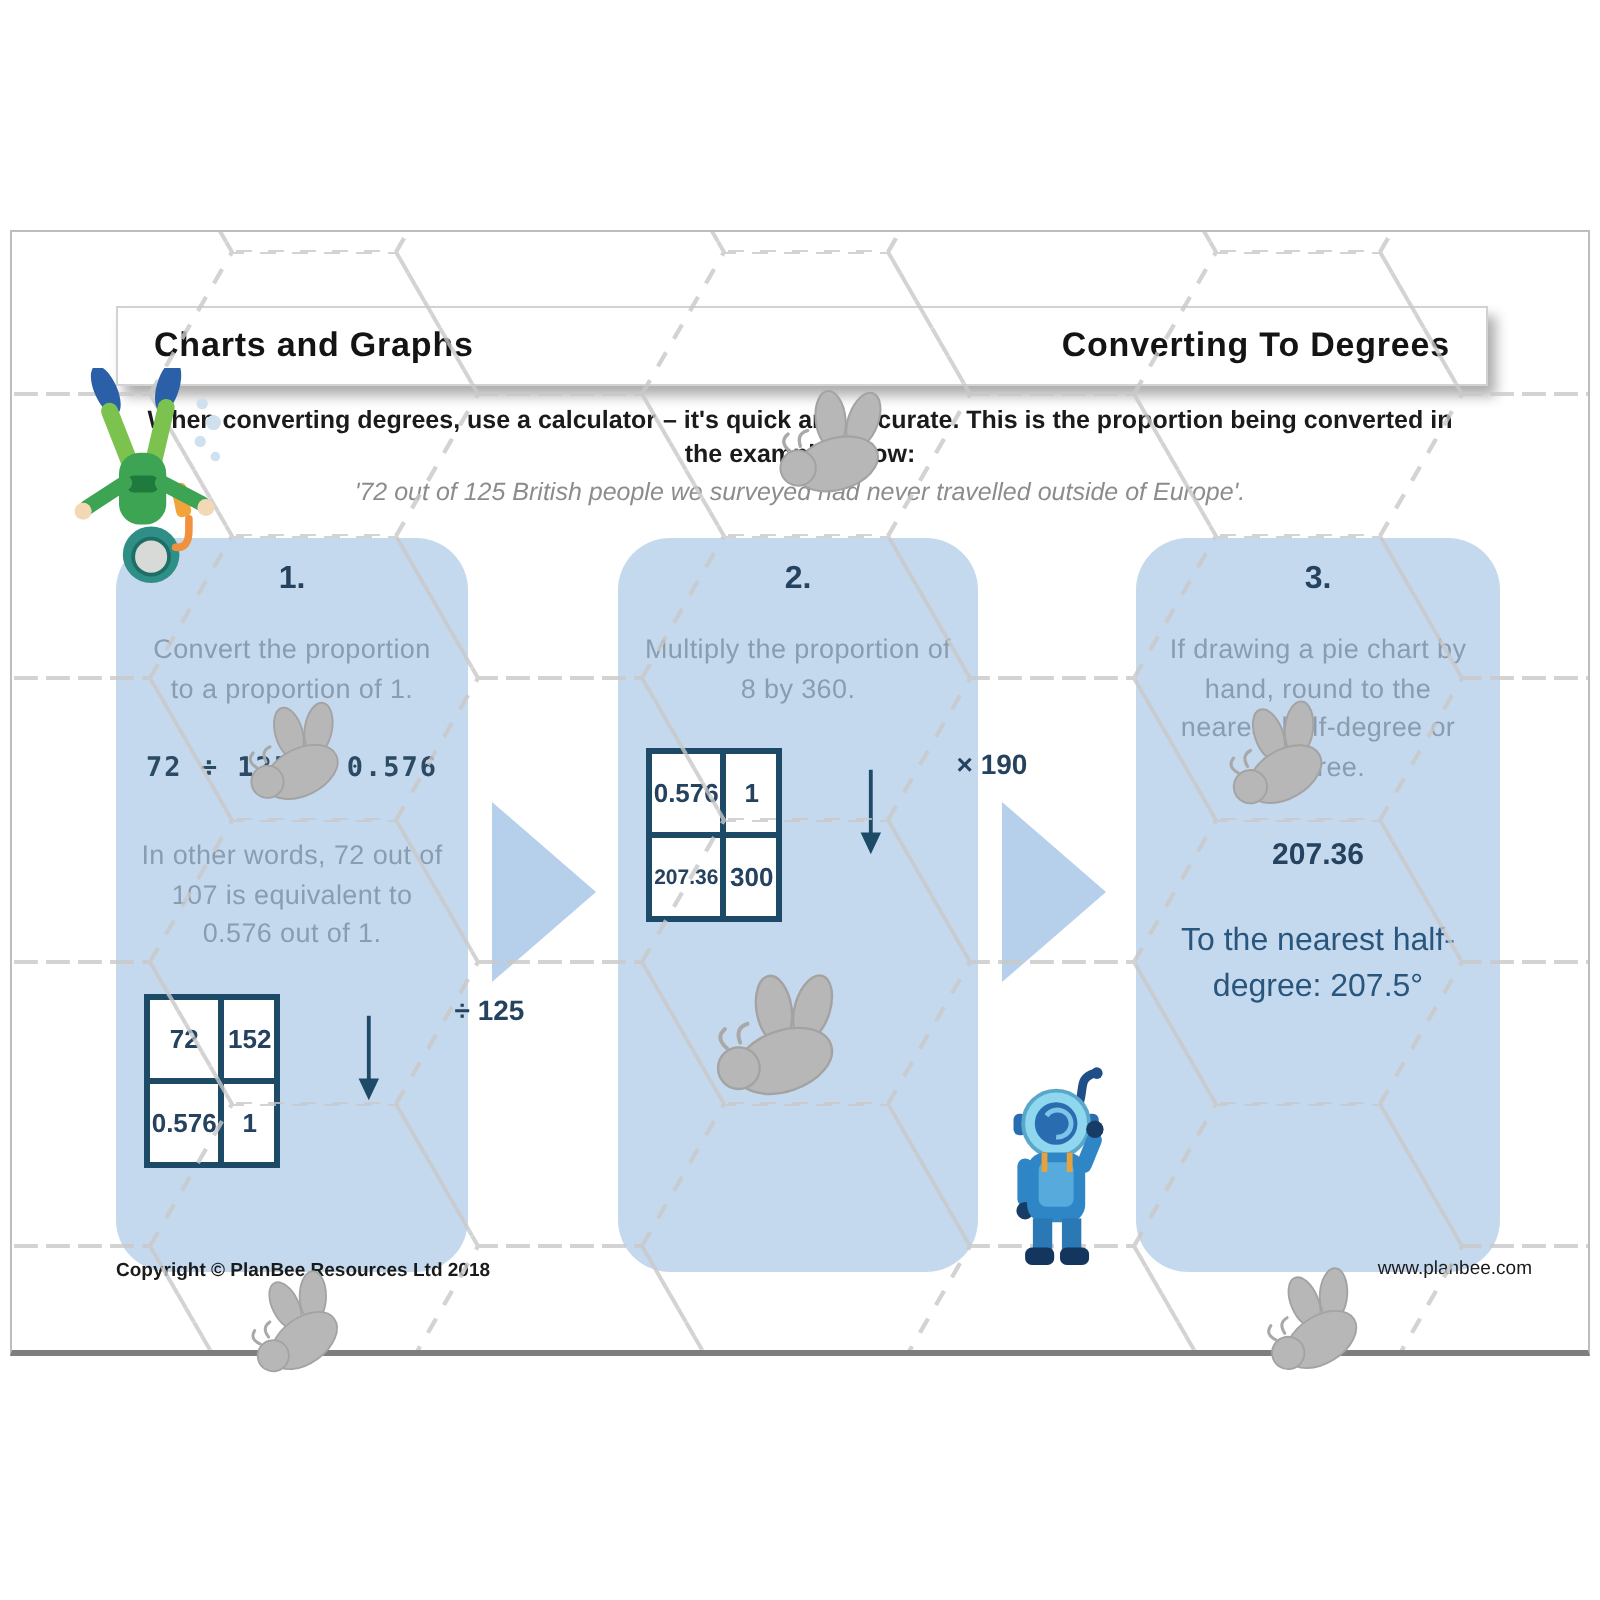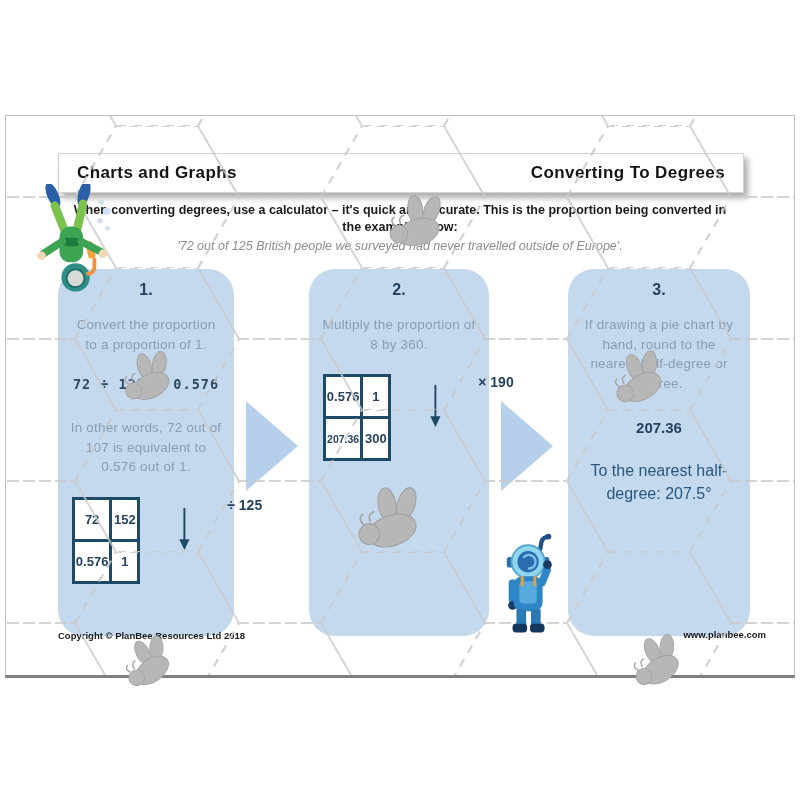--- a/index.html
+++ b/index.html
@@ -84,21 +84,21 @@
   .tri {
     position:absolute; top:285px; width:0; height:0;
     border-top:45px solid transparent; border-bottom:45px solid transparent;
     border-left:52px solid var(--arrow-blue);
   }
   .tri1 { left:240px; }
   .tri2 { left:495px; }
 
   
   .copyright { position:absolute; left:52px; top:514px; font-size:9.5px; font-weight:800; color:#1a1a1a;text-align:center; }
-  .website   { position:absolute; right:28px; top:513px; font-size:9.5px; font-weight:700; color:#1a1a1a; }
+  .website   { position:absolute; right:28px; top:513px; font-size:9.5px; font-weight:400; color:#1a1a1a; }
 
   
   .character { position:absolute; z-index:6; pointer-events:none; }
   .scuba { left:28px; top:68px; width:85px; height:115px; }
   .deepsea { left:493px; top:415px; width:62px; height:108px; }
 
   .bee { position:absolute; z-index:6; pointer-events:none; }
   .bee svg { width:100%; height:100%; }
   .bee-top    { left:378px; top:76px;  width:68px; height:62px; transform:rotate(6deg); }
   .bee-p1     { left:112px; top:234px; width:62px; height:56px; transform:rotate(-4deg); }

